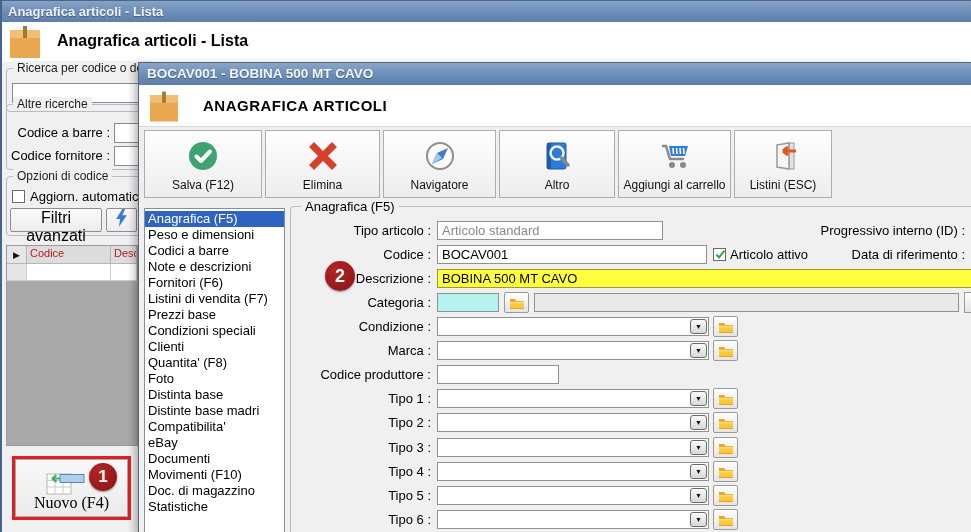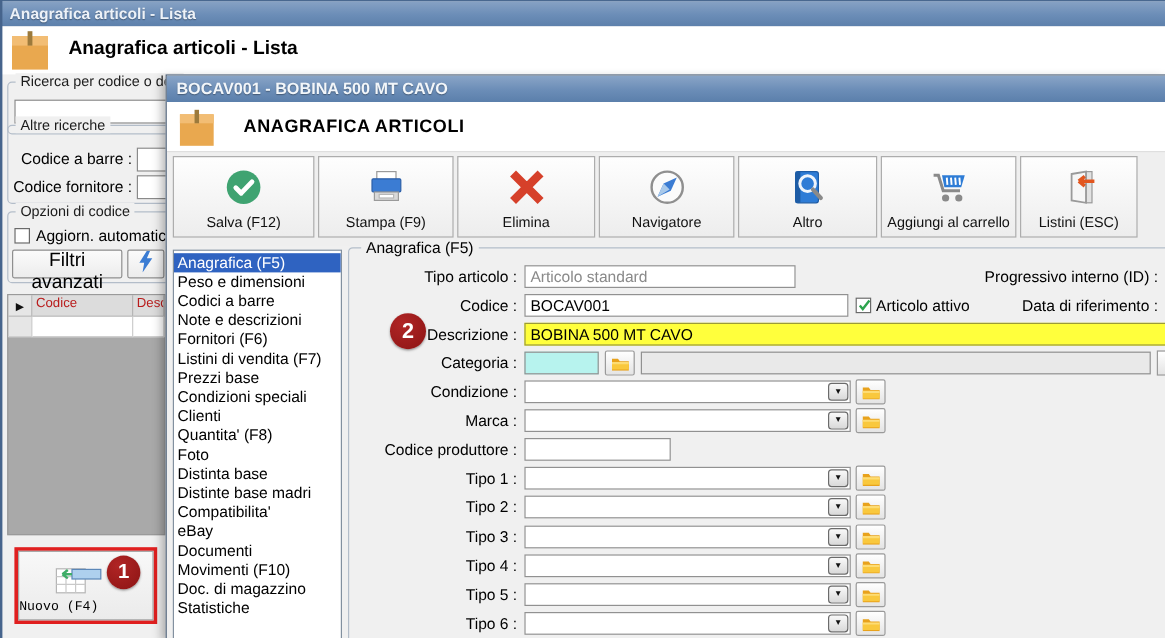--- a/index.html
+++ b/index.html
@@ -29,21 +29,21 @@
   .bw-table { position:absolute; left:6px; top:245px; width:132px; height:201px; border:1px solid #9a9a9a; background:#a9a9a9; }
   .tbl-head { display:flex; height:18px; }
   .th { background:#dcdcdc; border-right:1px solid #b6b6b6; border-bottom:1px solid #b6b6b6; font-size:11px; color:#b91c1c; padding:1px 3px 0; white-space:nowrap; overflow:hidden; }
   .tbl-row { display:flex; height:17px; }
   .td { background:#fff; border-right:1px solid #cfcfcf; border-bottom:1px solid #cfcfcf; }
   .c-marker { width:20px; flex:none; background:#e6e6e6; text-align:center; font-size:9px; line-height:16px; color:#111; }
   .c-codice { width:84px; flex:none; }
   .c-desc { flex:1; }
 
   .nuovo-wrap { position:absolute; left:12px; top:456px; width:119px; height:64px; border:3px solid #e01f1f; background:#f1f1f1; }
-  .nuovo-btn { position:absolute; inset:0; background:linear-gradient(#f8f8f8,#ebebeb); border:1px solid #a8a8a8; width:100%; height:100%; font-family:Liberation Mono, monospace; font-size:11px; display:flex; flex-direction:column; align-items:flex-start; justify-content:flex-end; padding-bottom:4px; cursor:pointer; }
+  .nuovo-btn { position:absolute; inset:0; background:linear-gradient(#f8f8f8,#ebebeb); border:1px solid #a8a8a8; width:100%; height:100%; font-family:Liberation Serif, serif; font-size:16px; display:flex; flex-direction:column; align-items:center; justify-content:flex-end; padding-bottom:4px; cursor:pointer; }
   .nuovo-btn svg { position:absolute; top:8px; left:28px; }
 
   .badge { position:absolute; background:radial-gradient(circle at 35% 30%, #b02525, #8c1414); color:#fff; font-weight:bold; border-radius:50%; text-align:center; z-index:30; box-shadow:0 1px 2px rgba(0,0,0,.4); }
   .badge1 { left:89px; top:463px; width:28px; height:28px; line-height:28px; font-size:17px; }
   .badge2 { left:186px; top:198px; width:30px; height:30px; line-height:30px; font-size:18px; }
 
   
   .dialog { position:absolute; left:138px; top:62px; width:834px; height:471px; z-index:5;
             background:#f0f0f0; border:1px solid #53667c; box-shadow:-3px 3px 8px rgba(0,0,0,.3); overflow:hidden; }
   .dlg-titlebar { position:absolute; left:0; top:0; right:0; height:22px;
@@ -169,29 +169,20 @@
       <div class="dlg-title">ANAGRAFICA ARTICOLI</div>
     </div>
 
     <div class="toolbar">
       <button class="tb-btn" style="width:118px;">
         <svg width="34" height="34" viewBox="0 0 34 34">
           <circle cx="17" cy="17" r="14" fill="#3fa371"></circle>
           <path d="M10.5 17.5 L15 22 L24 12.5" stroke="#fff" stroke-width="4" fill="none" stroke-linecap="round" stroke-linejoin="round"></path>
         </svg>
         <span>Salva (F12)</span>
-      </button>
-      <button class="tb-btn" style="width:113px;">
-        <svg width="34" height="34" viewBox="0 0 34 34">
-          <rect x="9" y="4" width="16" height="7" fill="#fff" stroke="#9a9a9a"></rect>
-          <rect x="5" y="10" width="24" height="11" rx="1" fill="#3b7cd3" stroke="#2c5fa8"></rect>
-          <rect x="7" y="21" width="20" height="7" fill="#d9d9d9" stroke="#9a9a9a"></rect>
-          <rect x="11" y="23" width="12" height="3" fill="#fff" stroke="#b8b8b8"></rect>
-        </svg>
-        <span>Stampa (F9)</span>
       </button>
       <button class="tb-btn" style="width:115px;">
         <svg width="34" height="34" viewBox="0 0 34 34">
           <path d="M8 8 L26 26 M26 8 L8 26" stroke="#d6402a" stroke-width="7" stroke-linecap="square"></path>
         </svg>
         <span>Elimina</span>
       </button>
       <button class="tb-btn" style="width:113px;">
         <svg width="34" height="34" viewBox="0 0 34 34">
           <circle cx="17" cy="17" r="13" fill="#fbfbfb" stroke="#8f8f8f" stroke-width="2"></circle>

